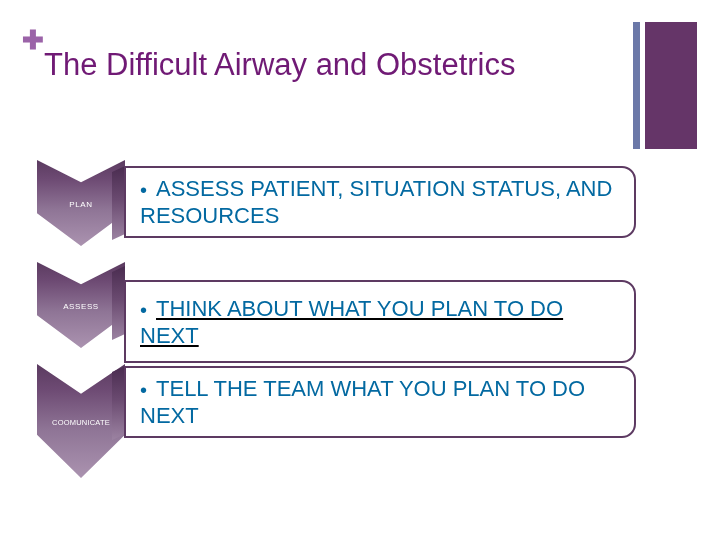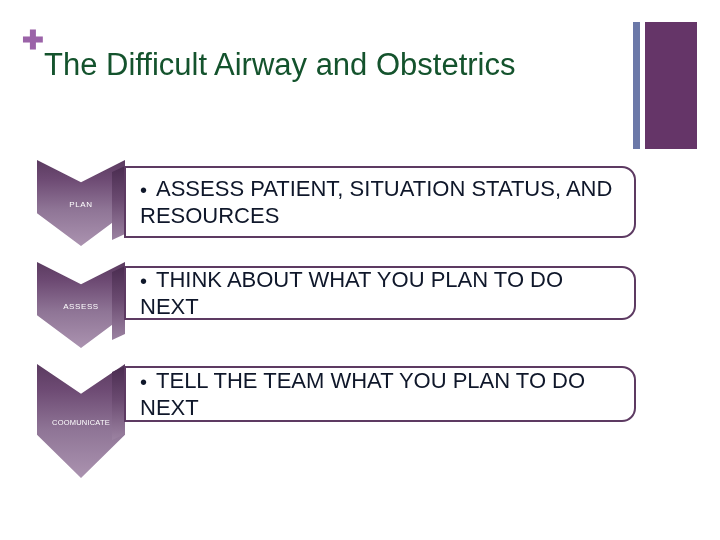--- a/index.html
+++ b/index.html
@@ -34,21 +34,21 @@
     font-family: "Liberation Sans", sans-serif;
     user-select: none;
   }
   #page-title {
     position: absolute;
     left: 44px;
     top: 46px;
     width: 580px;
     font-size: 31px;
     line-height: 38px;
-    color: #14532d;
+    color: #701a75;
     letter-spacing: 0px;
     white-space: nowrap;
     font-family: "Liberation Sans", sans-serif;
   }
 
   
   #deco-thin-bar {
     position: absolute;
     left: 633px;
     top: 22px;
@@ -116,21 +116,21 @@
     border-radius: 0 14px 14px 0;
     box-sizing: border-box;
     display: flex;
     align-items: center;
   }
   .callout-text {
     padding-left: 14px;
     padding-right: 8px;
     font-size: 22px;
     line-height: 27px;
-    color: #0f172a;
+    color: #0369a1;
     font-family: "Liberation Sans", sans-serif;
   }
   .bullet-dot {
     display: inline-block;
     margin-right: 9px;
     font-size: 20px;
     line-height: 20px;
     vertical-align: middle;
   }
 </style>
@@ -154,28 +154,28 @@
     <div class="callout" style="top:166px; left:124px; width:512px; height:72px;">
       <div class="callout-text"><span class="bullet-dot">•</span><span>ASSESS PATIENT, SITUATION STATUS, AND RESOURCES</span></div>
     </div>
   </div>
 
   <div class="row">
     <div class="chevron" style="top:262px; height:86px;">
       <span class="chevron-label">ASSESS</span>
     </div>
     <div class="box-edge" style="top:266px; height:74px;"></div>
-    <div class="callout" style="top:266px; left:124px; width:512px; height:54px;">
+    <div class="callout" style="top:280px; left:124px; width:512px; height:83px;text-decoration:underline;">
       <div class="callout-text"><span class="bullet-dot">•</span><span>THINK ABOUT WHAT YOU PLAN TO DO NEXT</span></div>
     </div>
   </div>
 
   <div class="row">
     <div class="chevron" style="top:364px; height:114px;align-items:center;">
       <span class="chevron-label small">COOMUNICATE</span>
     </div>
     <div class="box-edge" style="top:366px; height:74px;"></div>
-    <div class="callout" style="top:366px; left:124px; width:512px; height:56px;">
+    <div class="callout" style="top:366px; left:124px; width:512px; height:72px;">
       <div class="callout-text"><span class="bullet-dot">•</span><span>TELL THE TEAM WHAT YOU PLAN TO DO NEXT</span></div>
     </div>
   </div>
 
 </div>
 
 </body></html>

